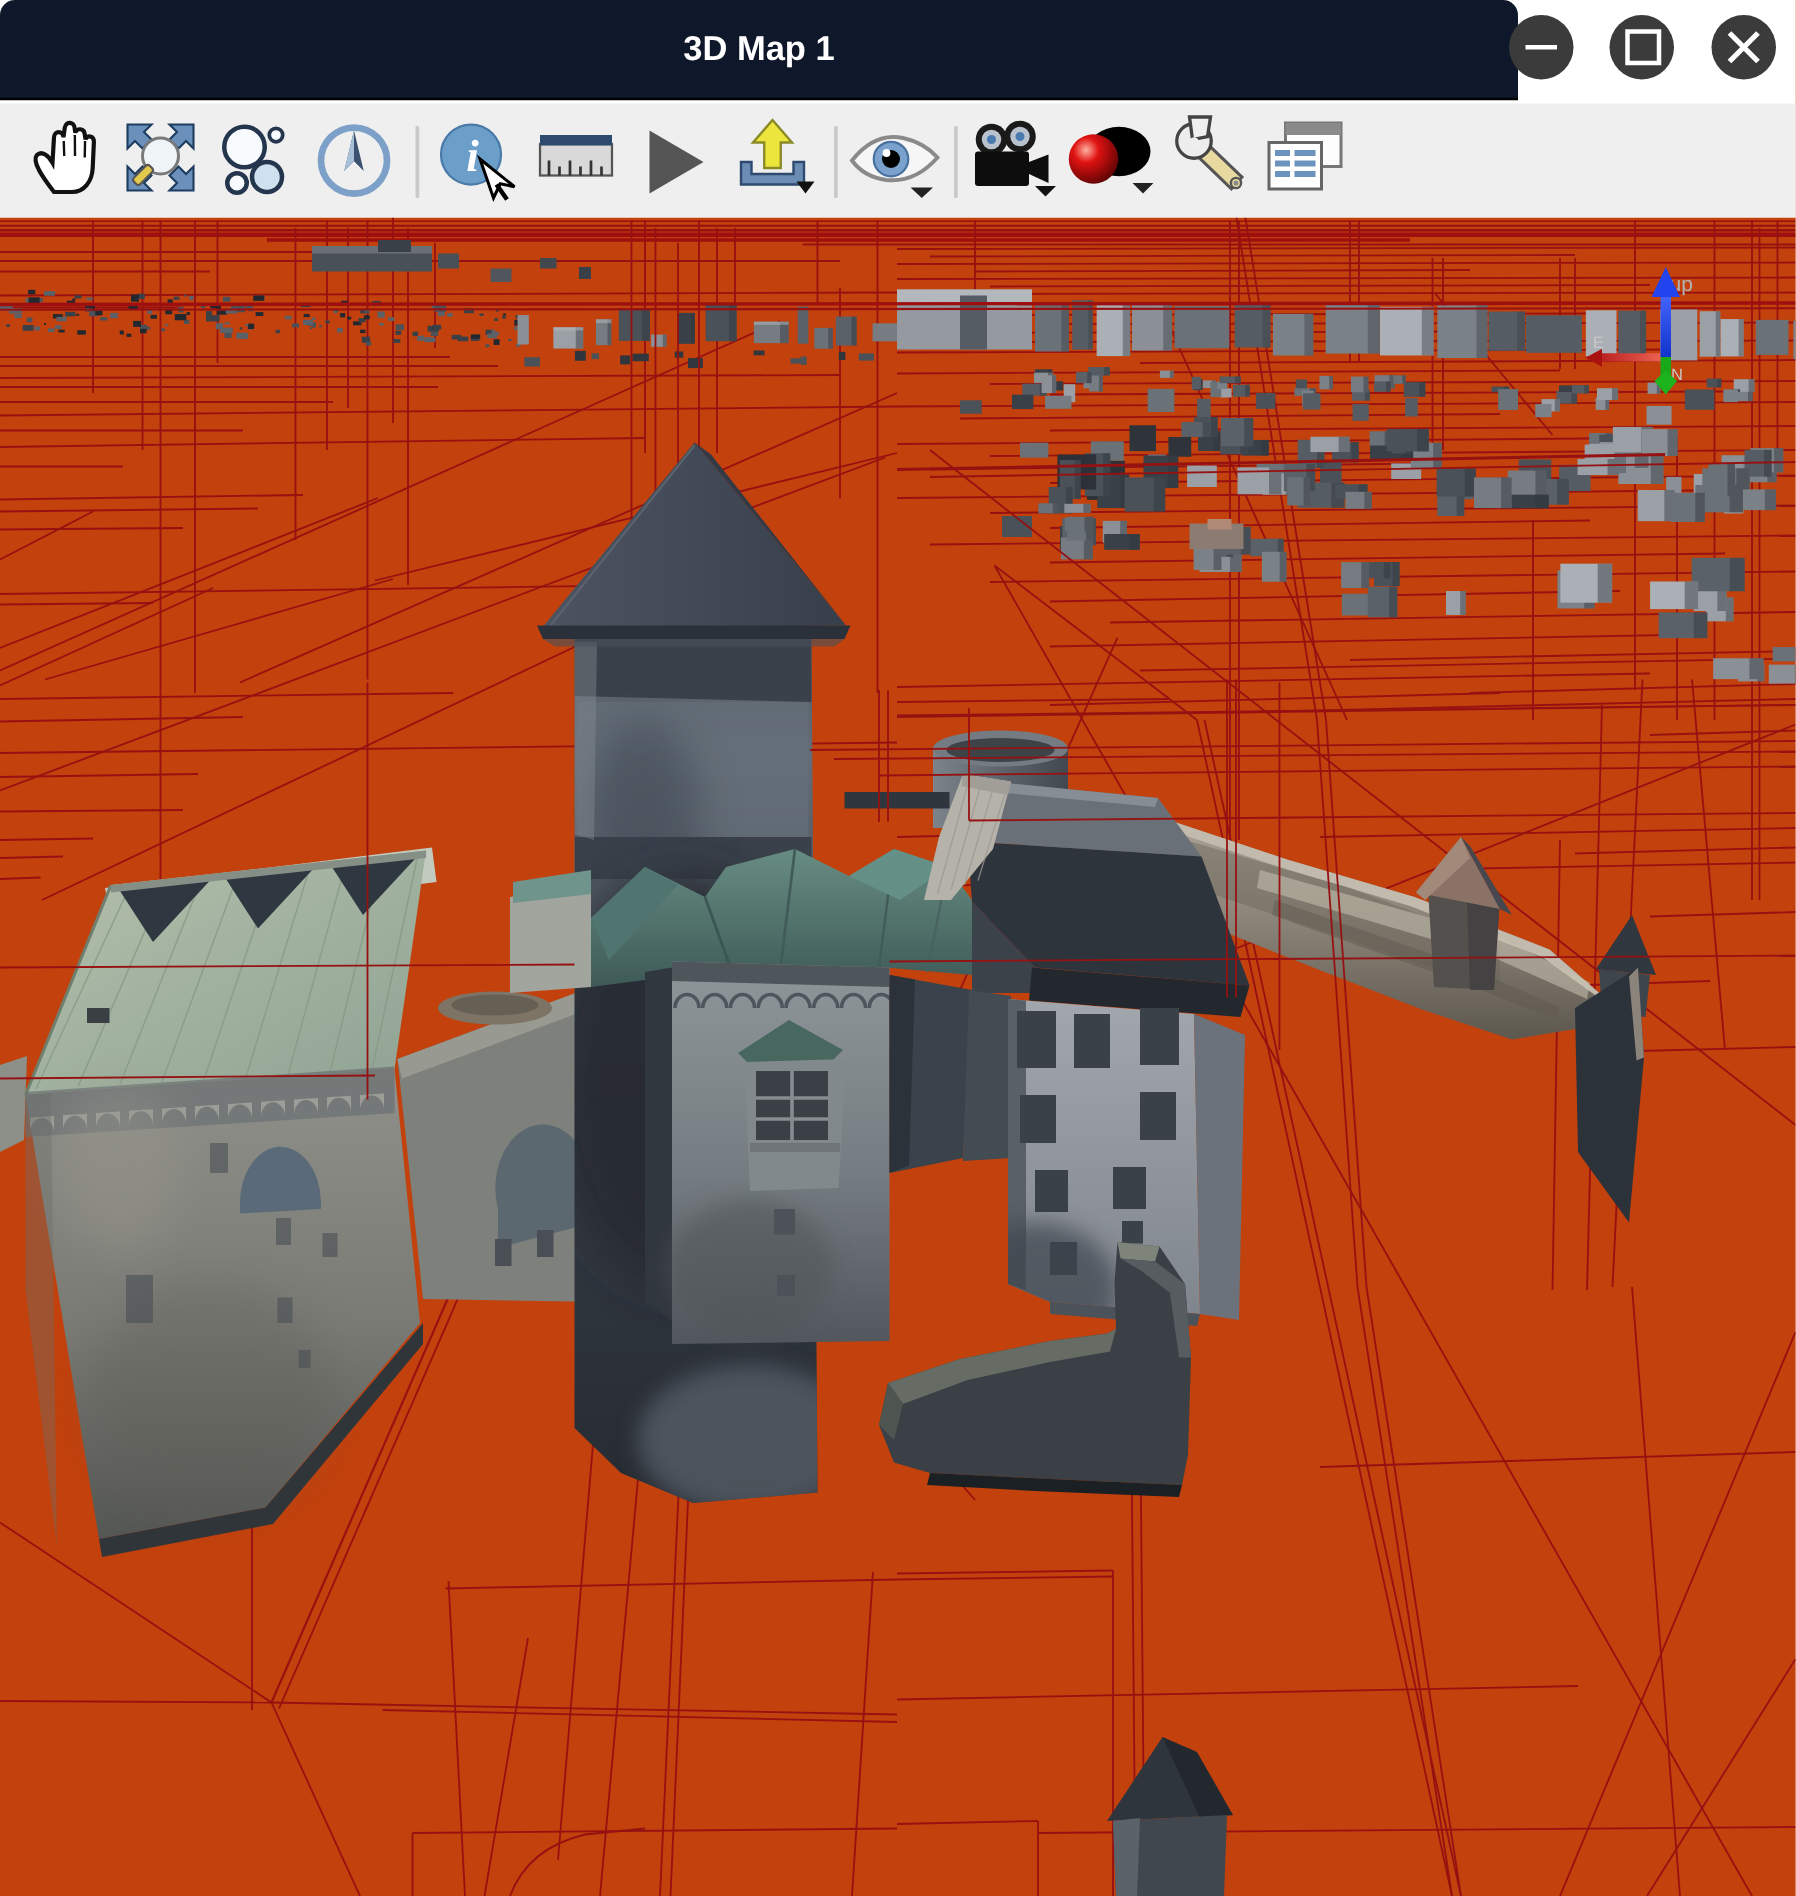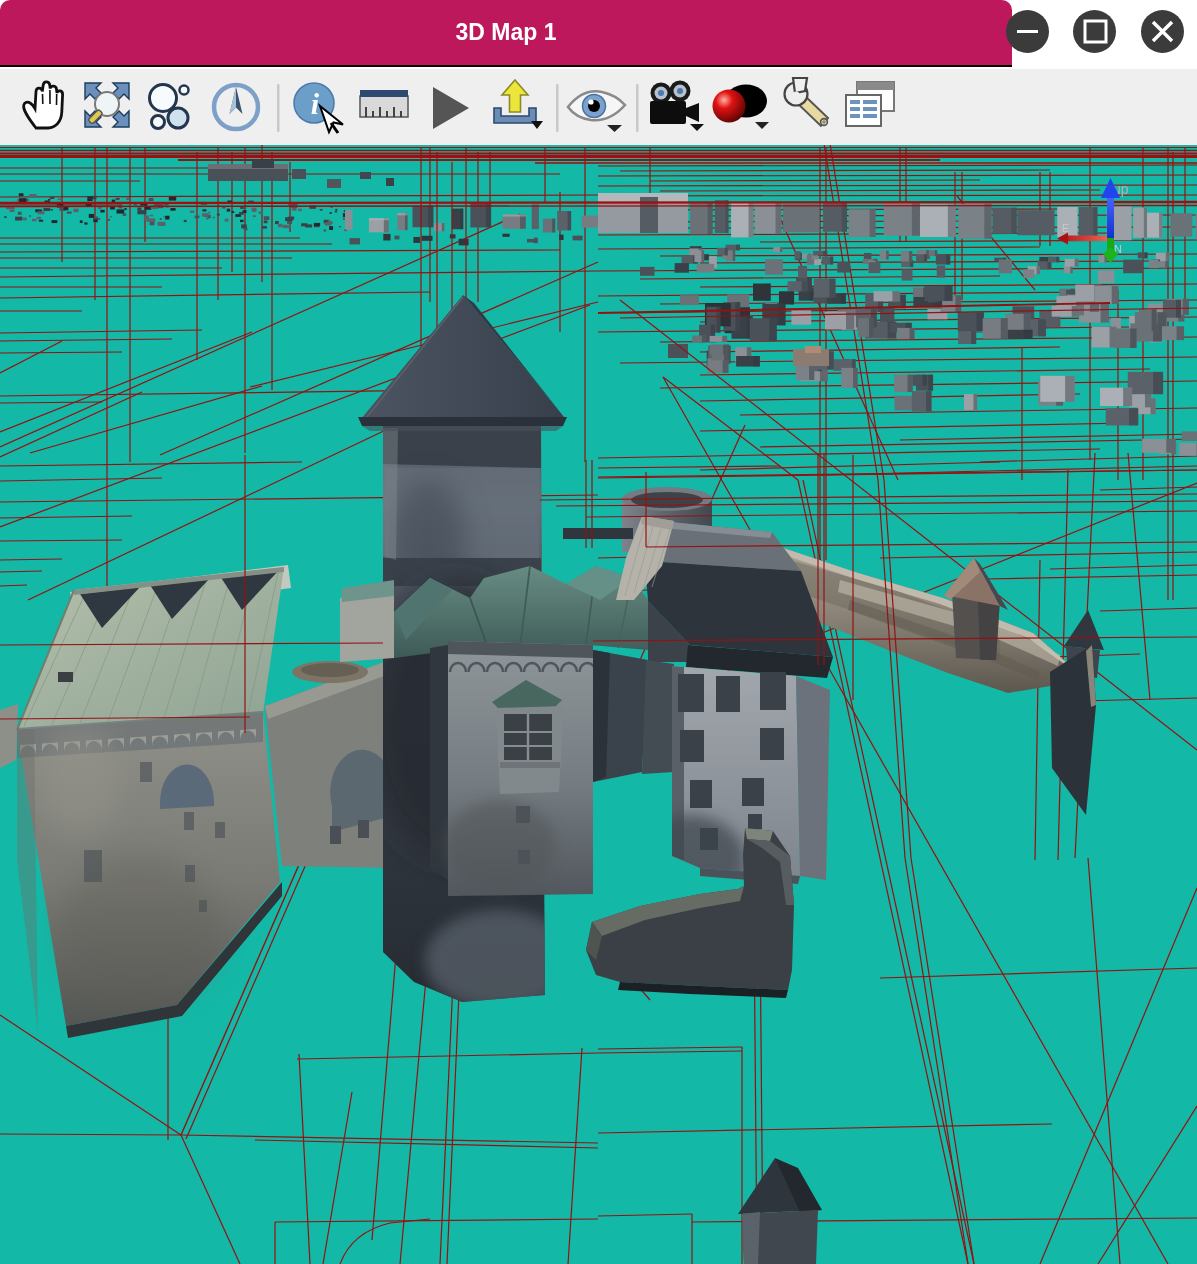--- a/index.html
+++ b/index.html
@@ -1,19 +1,19 @@
 <!DOCTYPE html>
 <html><head><meta charset="utf-8"><style>
 *{margin:0;padding:0;box-sizing:border-box}
 html,body{width:1197px;height:1264px;overflow:hidden;background:#fff;font-family:"Liberation Sans",sans-serif}
-.titlebar{position:absolute;left:0;top:0;width:1012px;height:67px;background:#be185d;border-bottom:2px solid #000;border-radius:10px 10px 0 0}
+.titlebar{position:absolute;left:0;top:0;width:1012px;height:67px;background:#0f172a;border-bottom:2px solid #000;border-radius:10px 10px 0 0}
 .title{position:absolute;left:0;right:0;top:0;height:64px;line-height:64px;text-align:center;color:#fff;font-size:23px;font-weight:bold}
 .wbtn{position:absolute;top:10px;width:43px;height:43px;border-radius:50%;background:#3b3b3b}
 .toolbar{position:absolute;left:0;top:69px;width:1197px;height:76px;background:#efeff0}
-.vp{position:absolute;left:0;top:145px;width:1197px;height:1119px;background:#14b8a6}
+.vp{position:absolute;left:0;top:145px;width:1197px;height:1119px;background:#c2410c}
 </style></head><body>
 <div class="vp">
 <svg width="1197" height="1119" viewBox="0 145 1197 1119">
 <g>
         <line x1="0" y1="147.5" x2="1197" y2="147.5" stroke="#961111" stroke-width="1.1"></line>
         <line x1="0" y1="150.5" x2="1197" y2="150.5" stroke="#961111" stroke-width="1.3"></line>
         <line x1="0" y1="153.5" x2="1197" y2="153.5" stroke="#961111" stroke-width="1.8"></line>
         <line x1="0" y1="156.5" x2="1197" y2="156.5" stroke="#9e0f0f" stroke-width="3.0"></line>
         <line x1="178" y1="160" x2="940" y2="160" stroke="#9e0f0f" stroke-width="2.2"></line>
         <line x1="535" y1="163" x2="1197" y2="163" stroke="#961111" stroke-width="1.3"></line>

